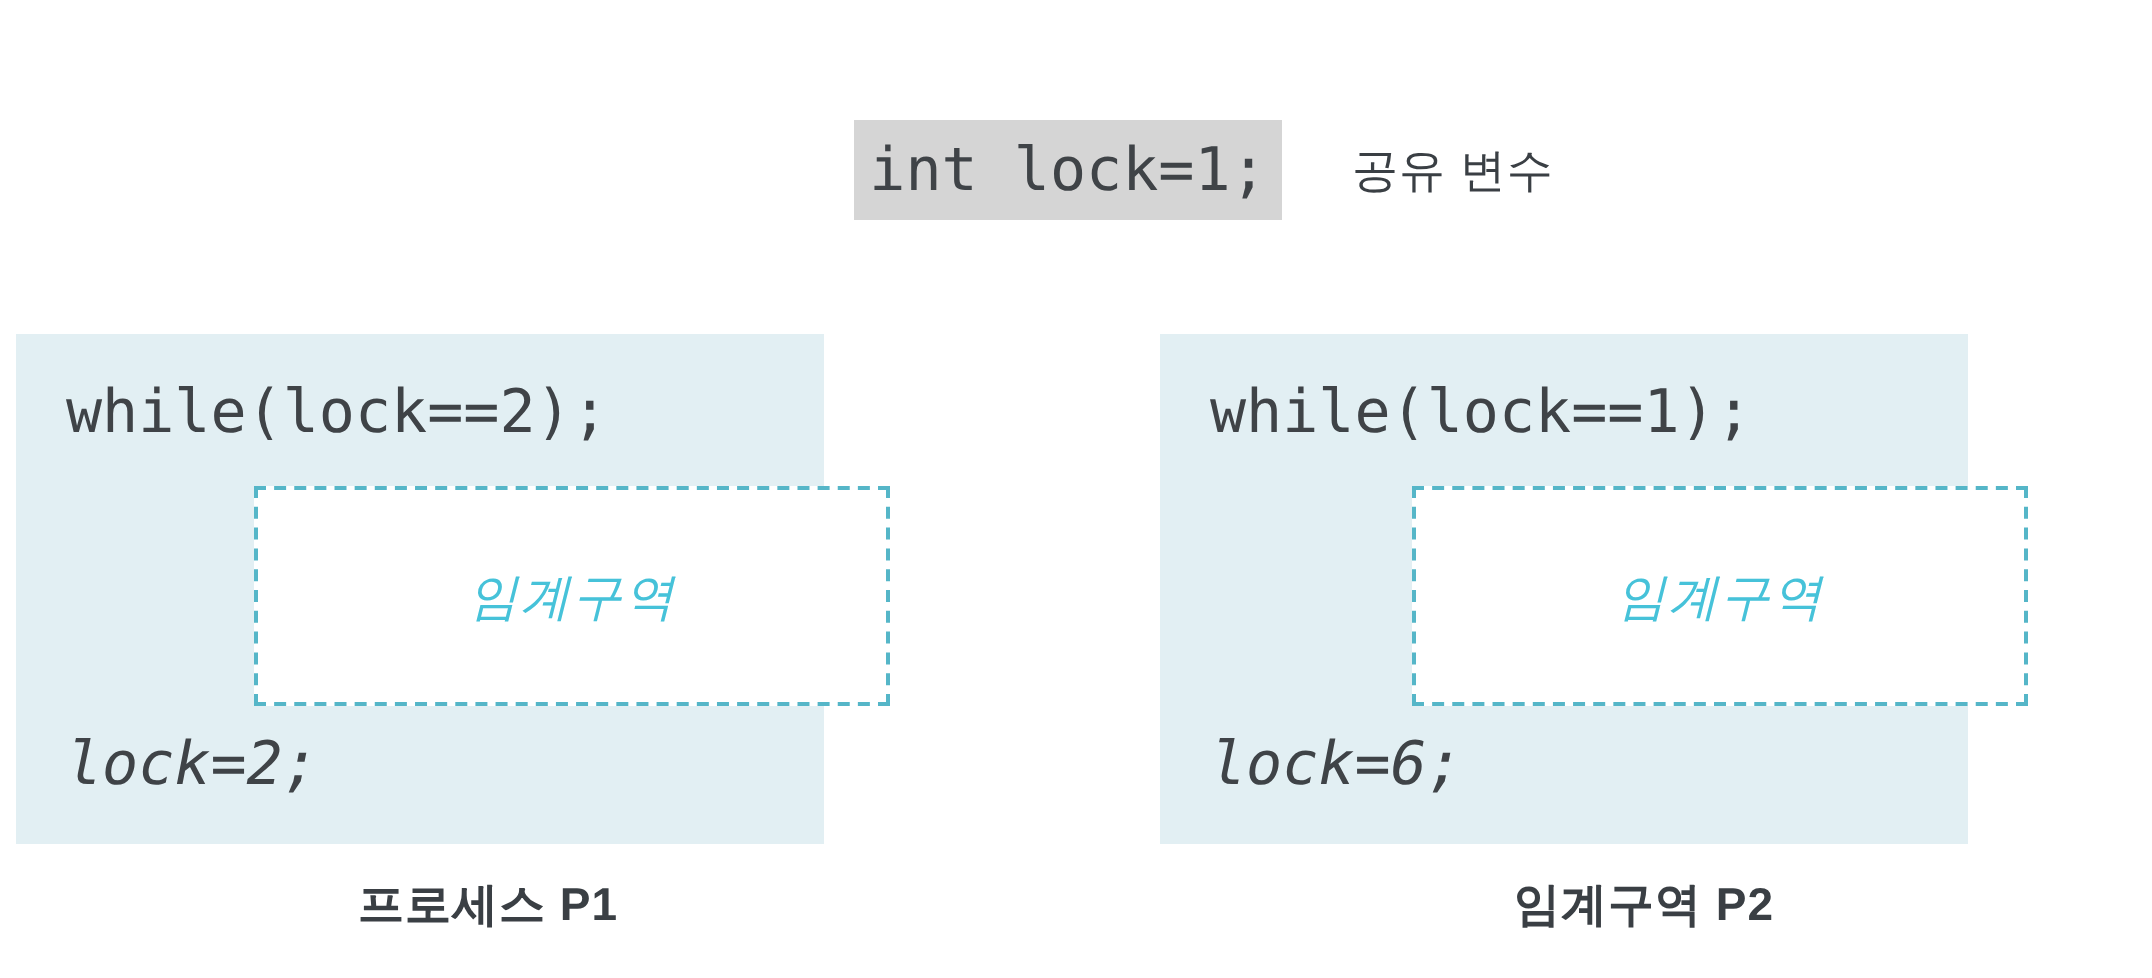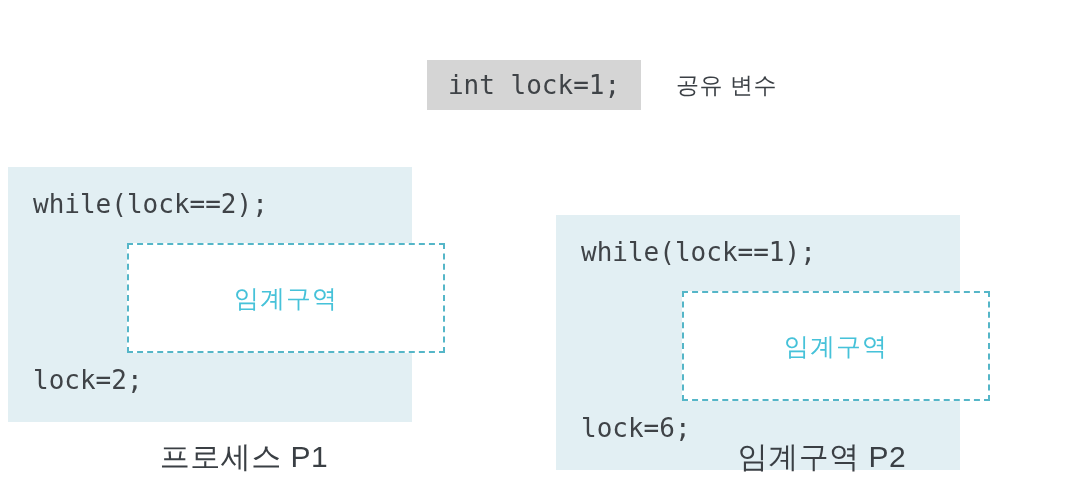--- a/index.html
+++ b/index.html
@@ -10,21 +10,21 @@
     position: relative;
     width: 1076px;
     height: 489px;
     background: #ffffff;
     overflow: hidden;
   }
 
   .code {
     font-family: "DejaVu Sans Mono", "Liberation Mono", monospace;
     color: var(--code-text, #3f4347);
-    font-size: 26px;
+    font-size: 30px;
     white-space: pre;
   }
 
   
   .shared-box {
     position: absolute;
     left: 427px;
     top: 60px;
     width: 214px;
     height: 50px;
@@ -49,57 +49,59 @@
 
   
   .proc {
     position: absolute;
     top: 167px;
     width: 404px;
     height: 255px;
     background: var(--proc-bg, #e2eff3);
   }
   .proc.p1 { left: 8px; }
-  .proc.p2 { left: 556px; margin-top: 48px; }
+  .proc.p2 { left: 580px; }
 
   .entry {
     position: absolute;
     left: 25px;
     top: 22px;
   }
   .crit {
     position: absolute;
     top: 76px;
     height: 110px;
     background: #ffffff;
     border: 2px dashed var(--crit-border, #55b6c8);
     display: flex;
     align-items: center;
     justify-content: center;
     font-size: 25px;
     color: var(--crit-text, #46c2d9);
     letter-spacing: 1px;
+    font-style: italic;
   }
   .p1 .crit { left: 119px; width: 318px; }
   .p2 .crit { left: 126px; width: 308px; }
 
   .exit {
     position: absolute;
     left: 25px;
     top: 198px;
+    font-style: italic;
   }
 
   
   .caption {
     position: absolute;
     top: 437px;
     width: 472px;
     text-align: center;
-    font-size: 30px;
-    font-weight: 400;
+    font-size: 23px;
+    font-weight: 700;
     color: var(--label-text, #3a3f44);
     letter-spacing: 0.5px;
   }
   .caption.c1 { left: 8px; }
   .caption.c2 { left: 586px; }
 </style>
 </head>
 <body>
 
 <div class="canvas">

